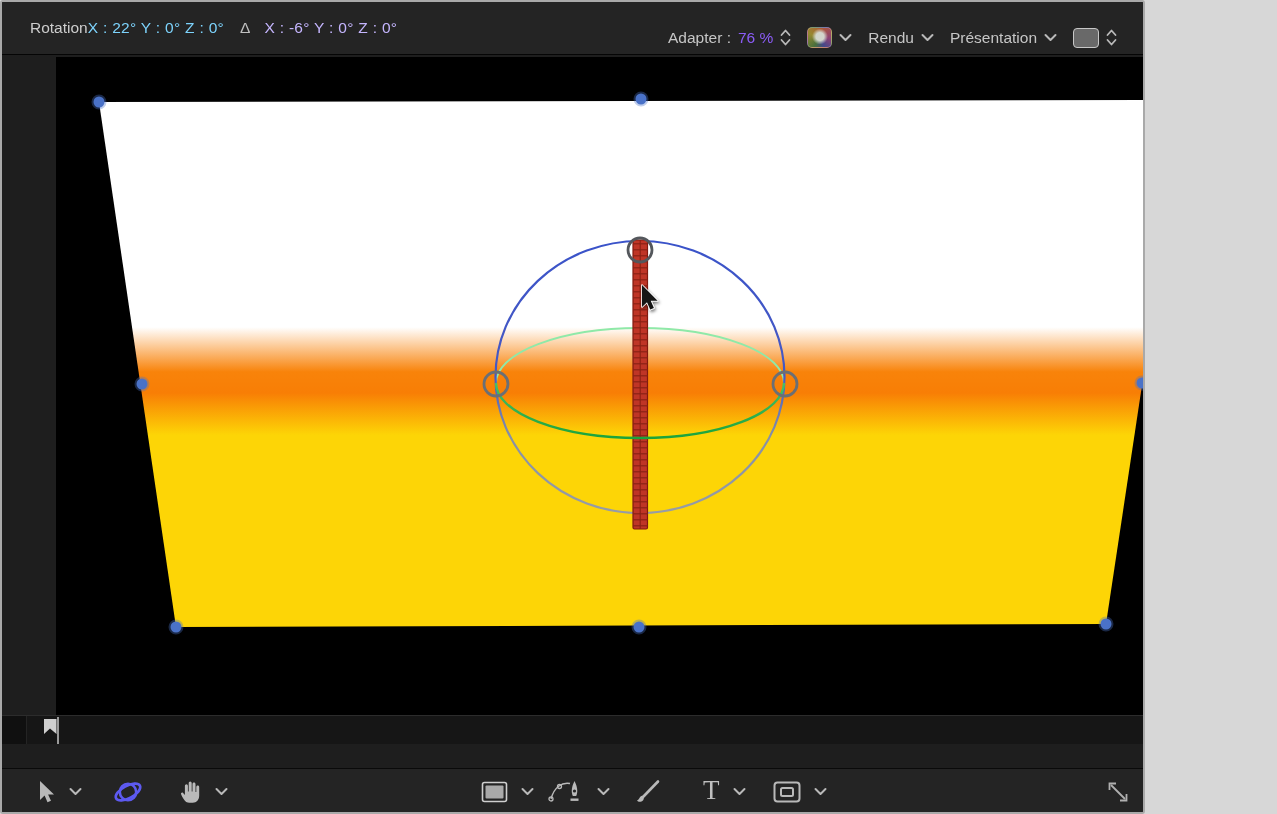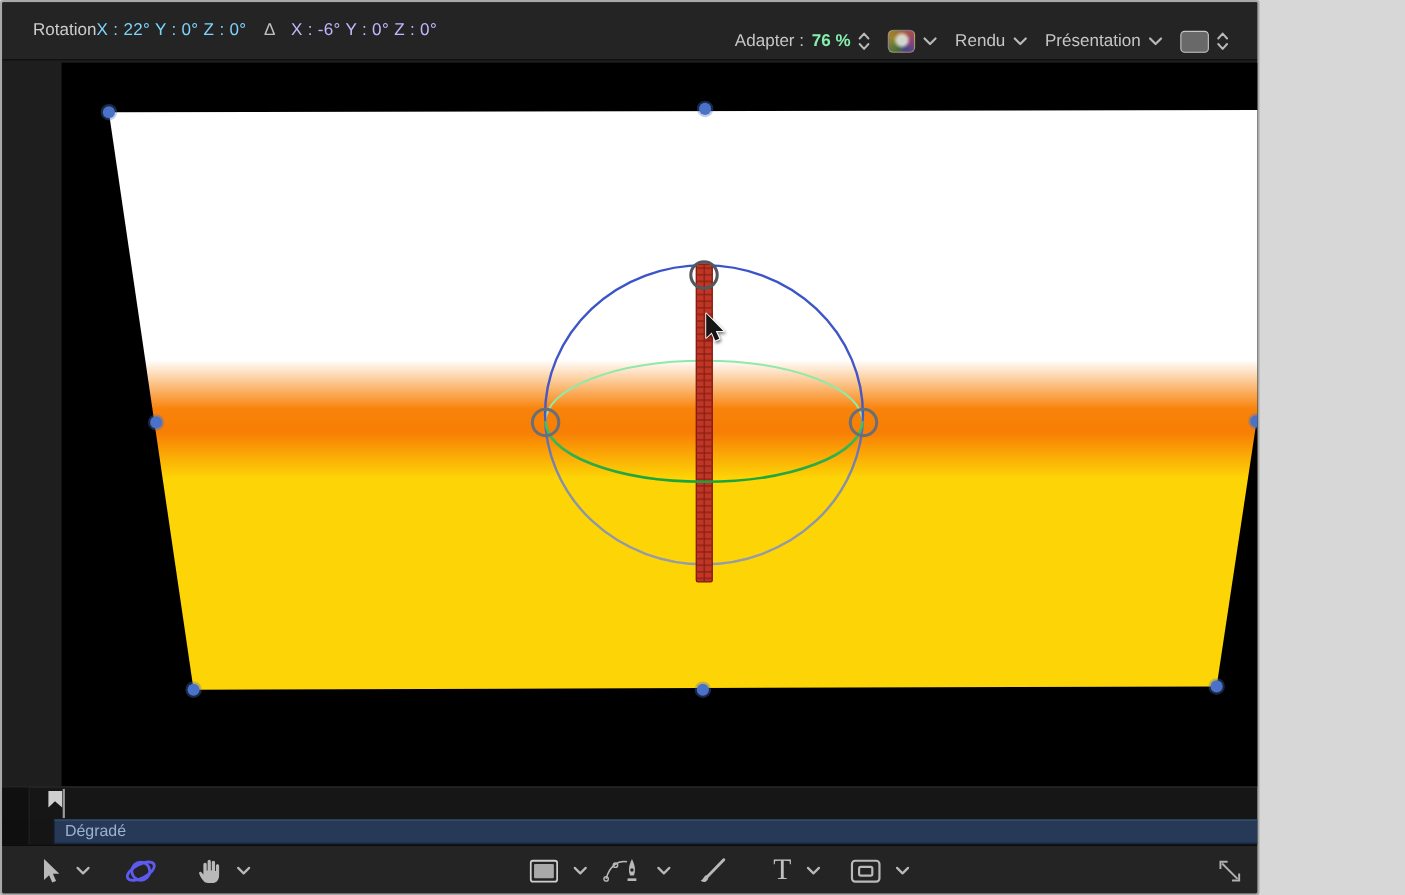--- a/index.html
+++ b/index.html
@@ -18,21 +18,21 @@
     padding:0 26px 0 28px;
     color:#c6c6c6; font-size:15.5px;
   }
   .status-left{ display:flex; align-items:center; white-space:nowrap; }
   .status-left .lbl{ color:#cdcdcd; }
   .status-left .vals{ margin-left:0; color:#7dd3fc; letter-spacing:.3px; }
   .status-left .delta{ margin-left:16px; color:#c0c0c0; }
   .status-left .dvals{ margin-left:14px; color:#c4b5fd; letter-spacing:.3px;text-align:right; }
   .status-right{ display:flex; align-items:center; gap:16px; }
   .menu-group{ display:flex; align-items:center; gap:7px; cursor:default;margin-top:19px; }
-  .dim{ color:#86efac;font-weight:bold; }
+  .dim{ color:#8b5cf6; }
   .swatch-gradient{
     width:25px; height:21px; border-radius:5px; display:inline-block;
     border:1px solid rgba(255,255,255,.28);
     background:
       radial-gradient(circle at 52% 45%, #d2d6cc 0 4px, rgba(210,214,204,0) 8px),
       conic-gradient(from 210deg at 50% 50%, #49703c, #968930 22%, #b05a35 45%, #8d4275 68%, #44488b 84%, #49703c);
   }
   .swatch-gray{
     width:26px; height:20px; border-radius:4px; display:inline-block;
     background:#696969; border:1.5px solid #c7c7c7;
@@ -201,26 +201,20 @@
     <svg class="marker in" width="24" height="27" viewBox="0 0 24 27">
       <line x1="18" y1="0" x2="18" y2="27" stroke="#9a9a9a" stroke-width="2"></line>
       <path d="M4 2 L16.5 2 L16.5 17 L10 11.5 L4 17 Z" fill="#cfcfcf"></path>
     </svg>
     <svg class="marker out" width="18" height="27" viewBox="0 0 18 27">
       <line x1="8" y1="0" x2="8" y2="27" stroke="#9a9a9a" stroke-width="2"></line>
       <path d="M16 5 L9.5 11.5 L16 18 Z" fill="#cfcfcf"></path>
     </svg>
   </div>
 
-  <div class="track-row">
-    <div class="left-col"></div>
-    <div class="track-bar">
-      <span>Dégradé</span>
-    </div>
-  </div>
 
   <footer class="toolbar-bottom">
 
     <div class="tool" style="left:34px;">
       <svg class="glyph" width="20" height="24" viewBox="0 0 20 24">
         <path d="M4 1 L4 20 L8.6 15.6 L11.5 22.3 L15 20.8 L12.1 14.4 L18 14.4 Z" fill="#b9b9b9"></path>
       </svg>
       <svg class="glyph" width="13" height="9" viewBox="0 0 13 9">
         <path d="M1.5 2 L6.5 7 L11.5 2" fill="none" stroke="#b9b9b9" stroke-width="2" stroke-linecap="round" stroke-linejoin="round"></path>
       </svg>

